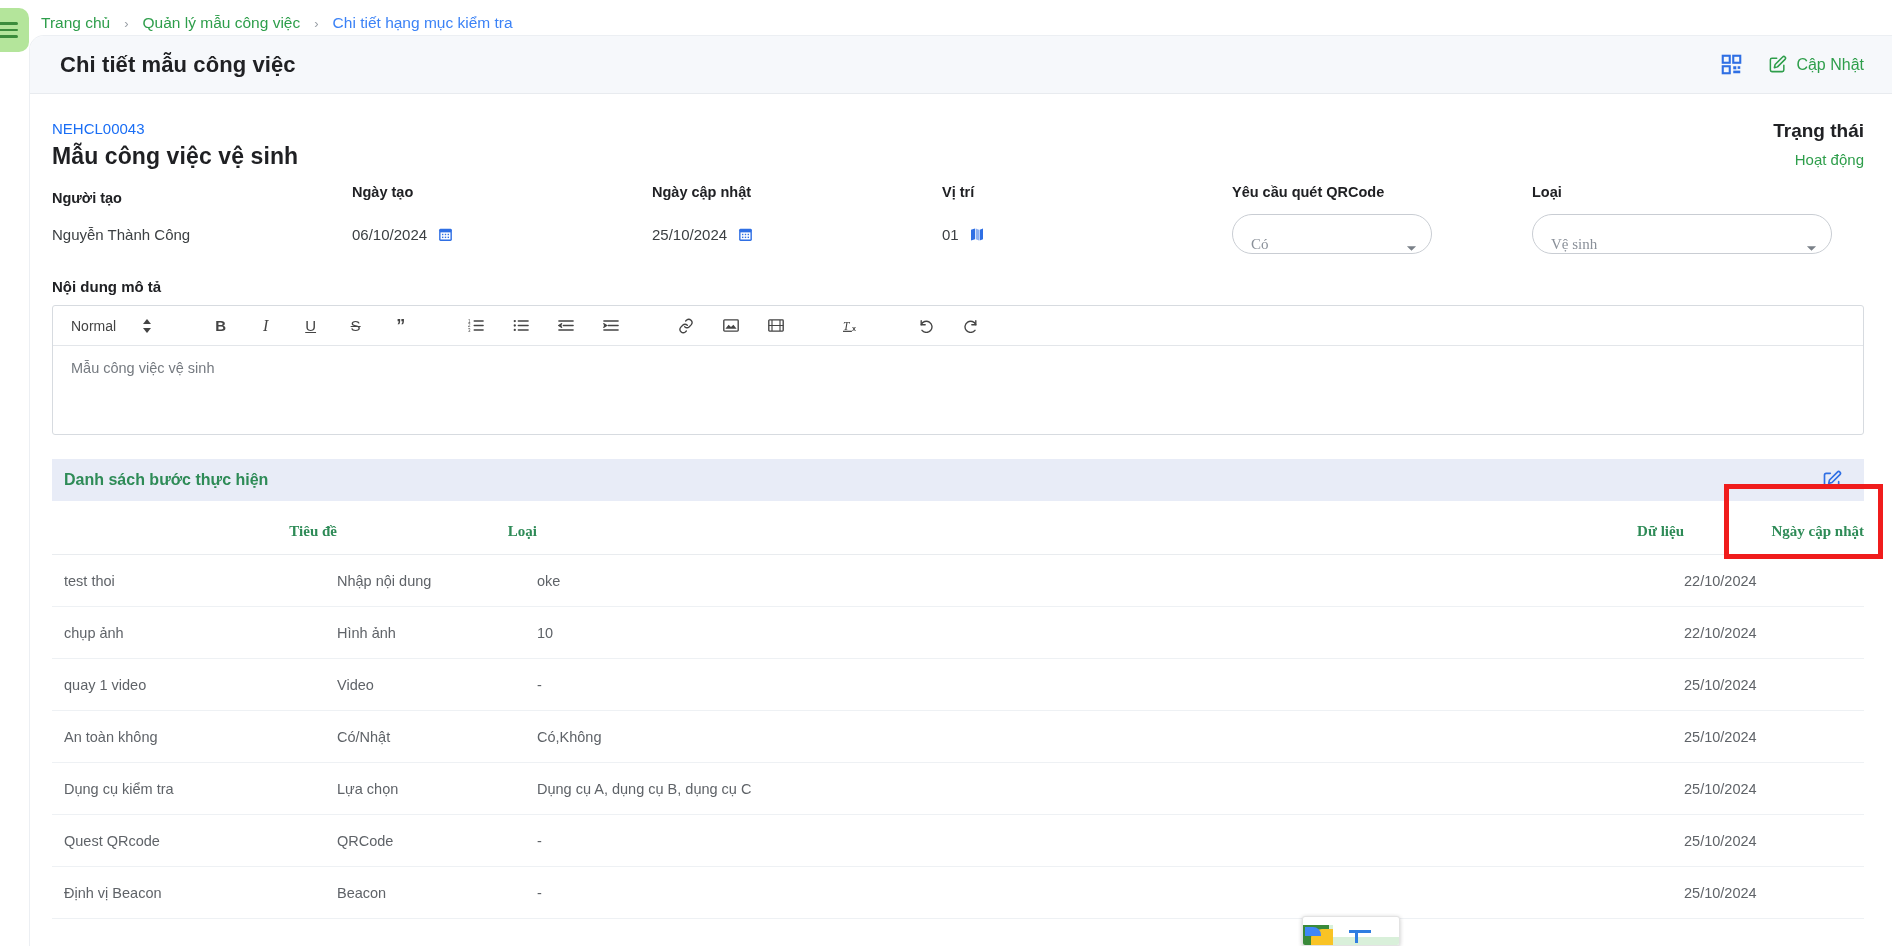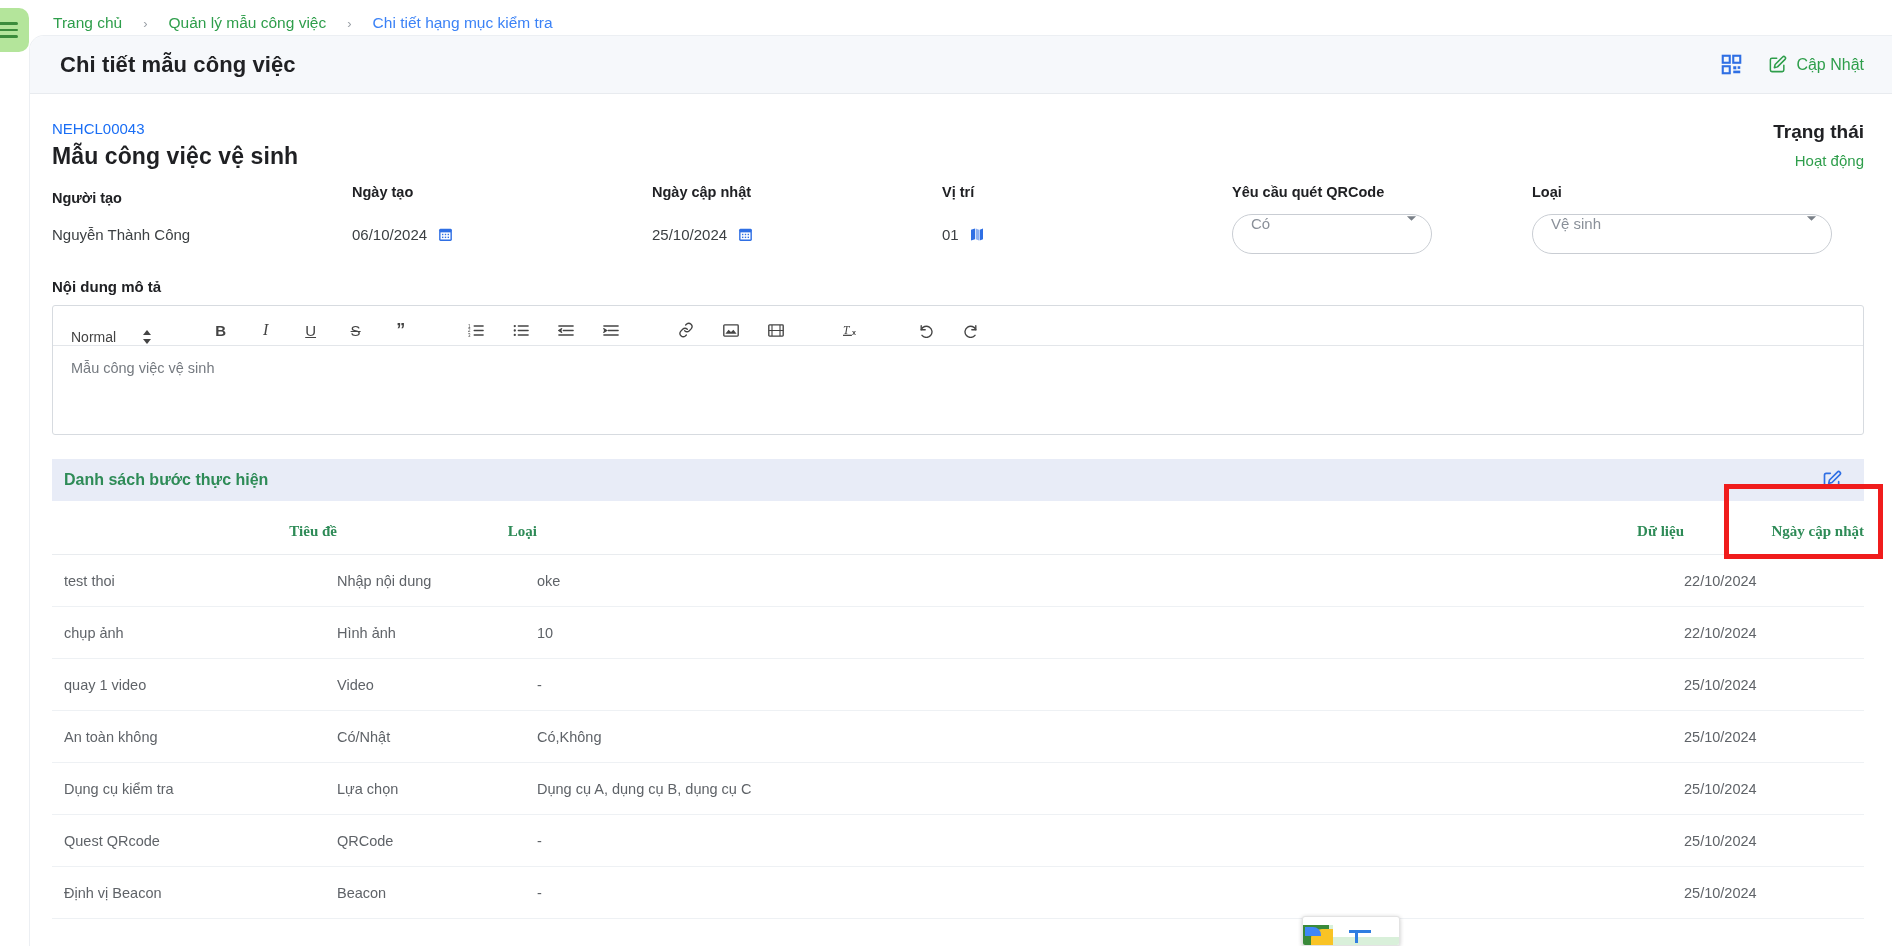--- a/index.html
+++ b/index.html
@@ -23,22 +23,22 @@
     display: flex; flex-direction: column; align-items: center; justify-content: center;
     gap: 4px; cursor: pointer;
   }
   .hamburger-btn span { display:block; width: 19px; height: 2.6px; background: #3c8c3c; border-radius: 2px; }
   .hamburger-btn span:nth-child(1){ width: 19px; }
   .hamburger-btn span:nth-child(2){ width: 19px; }
   .hamburger-btn span:nth-child(3){ width: 19px; }
 
   
   .breadcrumb {
-    position: absolute; left: 53px; top: 12px; height: 22px;
-    display: flex; align-items: center; gap: 21px;
+    position: absolute; left: 41px; top: 12px; height: 22px;
+    display: flex; align-items: center; gap: 14px;
     font-size: 15.5px;
   }
   .bc-link { color: #2e9e4b; cursor: pointer; white-space: nowrap; }
   .bc-sep  { color: #9aa0a6; font-size: 13px; }
   .bc-current { color: #3b82f6; white-space: nowrap; }
 
   
   .page-card {
     position: absolute; left: 30px; top: 36px;
     width: 1862px; height: 910px;
@@ -64,52 +64,52 @@
   }
   .qr-btn { cursor: pointer; display:flex; align-items:center; }
   .update-btn {
     display: flex; align-items: center; gap: 9px;
     color: #2e9e4b; font-size: 16px; cursor: pointer;
   }
 
   
   .content { position: relative; padding: 0 28px 0 22px; }
 
-  .record-top { display: flex; align-items: center; padding-top: 26px; }
+  .record-top { display: flex; align-items: flex-start; padding-top: 26px; }
   .record-code { font-size: 15px; color: #1a6ef5; cursor: pointer; }
   .record-name { font-size: 23px; font-weight: 700; color: #1f2023; margin-top: 6px; letter-spacing: .1px; }
   .status-block { margin-left: auto; text-align: right; }
   .status-label { font-size: 19px; font-weight: 700; color: #202124; }
   .status-value { font-size: 15px; color: #2e9e4b; margin-top: 9px; }
 
   .field-grid {
     position: relative; margin-top: 14px;
     display: grid;
     grid-template-columns: 300px 300px 290px 290px 300px 1fr;
     align-items: start;
   }
   .fld-label { font-size: 14.5px; font-weight: 700; color: #202124; white-space: nowrap; }
   .fld-label.lower { margin-top: 6px; }
   .fld-value { font-size: 15px; color: #3c4043; margin-top: 26px; display:flex; align-items:center; gap: 10px; }
   .fld-value.tight { margin-top: 20px; }
   .fld-select {
     margin-top: 14px; width: 200px; height: 40px;
     border: 1px solid #c9cdd3; border-radius: 20px;
-    display: flex; align-items: flex-start; padding: 0 14px 0 18px;
-    color: #8a9099; font-size: 15px; cursor: pointer; background:#fff;
+    display: flex; align-items: flex-end; padding: 0 14px 0 18px;
+    color: #8a9099; font-size: 15px; cursor: pointer; background:#fff;font-family:Liberation Serif, serif;
   }
   .fld-select.wide { width: 300px; }
   .fld-select .caret { margin-left: auto; }
 
   
   .editor-label { font-size: 15px; font-weight: 700; color: #202124; margin-top: 24px; }
   .editor-wrap { margin-top: 10px; border: 1px solid #d7dbe0; border-radius: 3px; }
   .editor-toolbar {
     height: 40px; border-bottom: 1px solid #e3e6ea;
-    display: flex; align-items: flex-end; gap: 16px; padding: 0 8px;
+    display: flex; align-items: center; gap: 16px; padding: 0 8px;
   }
   .tb-normal {
     display:flex; align-items:center; gap: 26px; font-size: 14px; color: #444;
     padding: 0 8px 0 10px; cursor: pointer;
   }
   .tb-btn {
     width: 29px; height: 30px; display:flex; align-items:center; justify-content:center;
     cursor: pointer; color: #444;
   }
   .tb-gap { width: 14px; }

